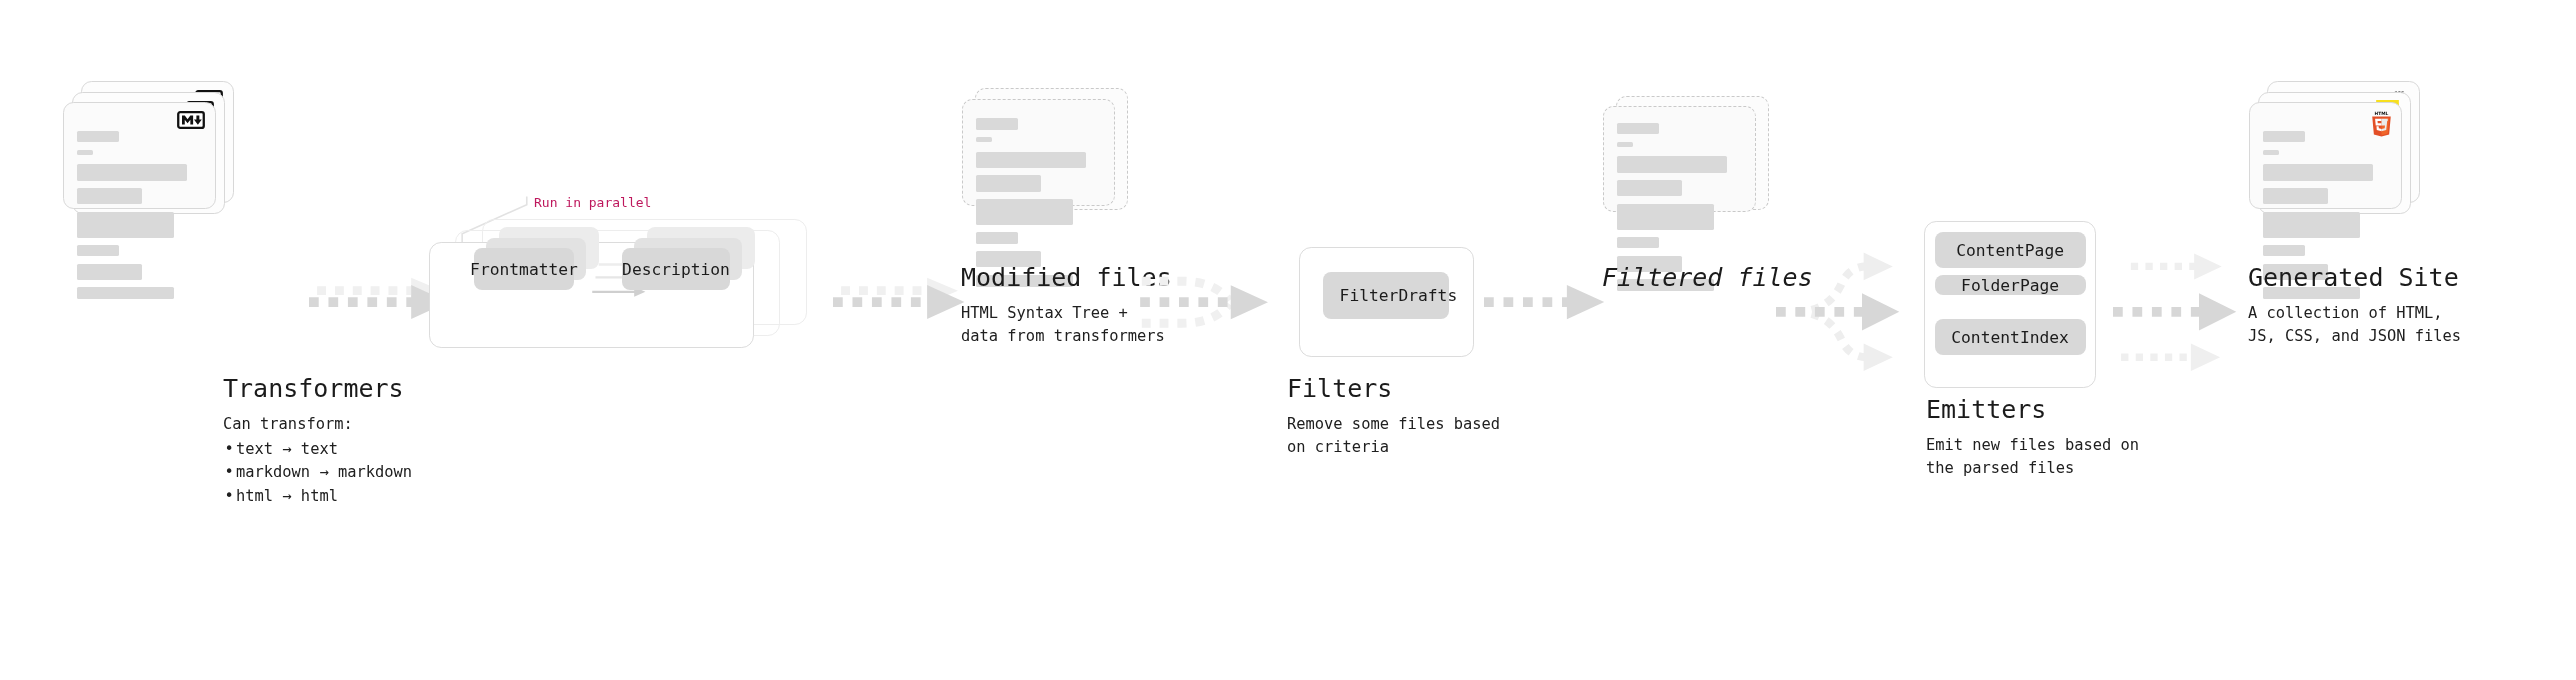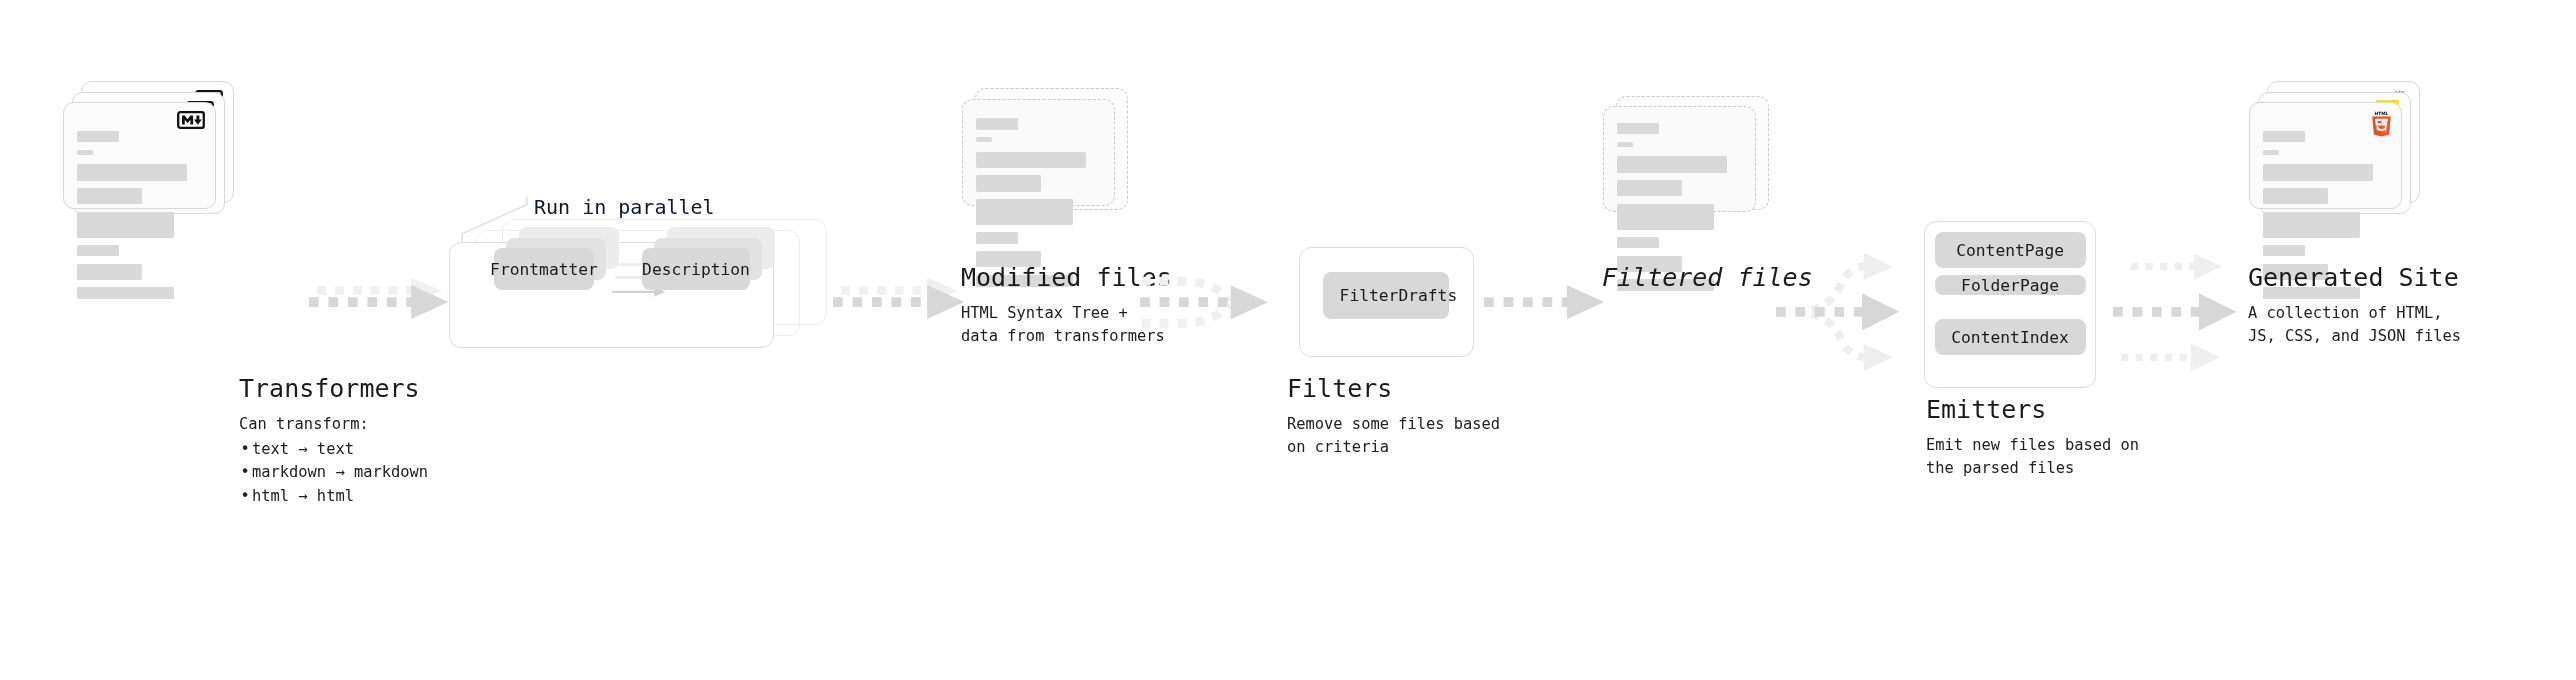--- a/index.html
+++ b/index.html
@@ -118,22 +118,22 @@
     color: #1b1b1b;
     box-sizing: border-box;
     white-space: nowrap;
   }
   .pill.ghost1 { background: #e2e2e2; color: transparent; }
   .pill.ghost2 { background: #ececec; color: transparent; }
 
   .parallel-label {
     position: absolute;
     font-family: "DejaVu Sans Mono", "Liberation Mono", monospace;
-    font-size: 20px;
-    color: #0f172a;
+    font-size: 13px;
+    color: #be185d;
     white-space: nowrap;
   }
 
   svg { display: block; overflow: visible; }
   .abs-svg { position: absolute; }
 </style>
 </head>
 <body>
 
 <div id="stage">
@@ -195,21 +195,21 @@
     </svg>
   </div>
 
   <div class="node abs-svg" style="left:460px; top:195px;">
     <svg width="98" height="63" viewBox="0 0 120 78">
       <path d="M2 78 L2 48 L82 12 L82 2" fill="none" stroke="#e2e2e2" stroke-width="2"></path>
     </svg>
   </div>
   <div class="parallel-label" style="left:534px; top:195px;">Run in parallel</div>
 
-  <div class="node" style="left:449px; top:219px; width:382px; height:138px;padding-left:48px;">
+  <div class="node" style="left:429px; top:219px; width:382px; height:138px;padding-left:48px;">
 
     <div class="group-box ghost" style="left:53px; top:0px;  width:325px; height:106px;"></div>
     <div class="group-box ghost" style="left:26px; top:11.4px; width:325px; height:106px;"></div>
     <div class="group-box" style="left:0px; top:23px; width:325px; height:106px;"></div>
 
     <div class="pill ghost2" style="left:70px; top:8.1px;  width:100px; height:42px;">&nbsp;</div>
     <div class="pill ghost2" style="left:218px; top:8.1px; width:108px; height:42px;">&nbsp;</div>
     <div class="pill ghost1" style="left:57px; top:18.7px;  width:100px; height:42px;">&nbsp;</div>
     <div class="pill ghost1" style="left:205px; top:18.7px; width:108px; height:42px;">&nbsp;</div>
 
@@ -227,21 +227,21 @@
     </div>
 
     <div class="pill" style="left:45px; top:29px; width:100px; height:42px;">
       <span>Frontmatter</span>
     </div>
     <div class="pill" style="left:193px; top:29px; width:108px; height:42px;">
       <span>Description</span>
     </div>
   </div>
 
-  <div class="node" style="left:223px; top:375px; width:268px;margin-left:16px;">
+  <div class="node" style="left:223px; top:375px; width:268px;">
     <div class="caption-title">Transformers</div>
     <div class="caption-sub">Can transform:</div>
     <ul class="bullet-list">
       <li>text → text</li>
       <li>markdown → markdown</li>
       <li>html → html</li>
     </ul>
   </div>
 
   <div class="node abs-svg" style="left:833px; top:276px;">

